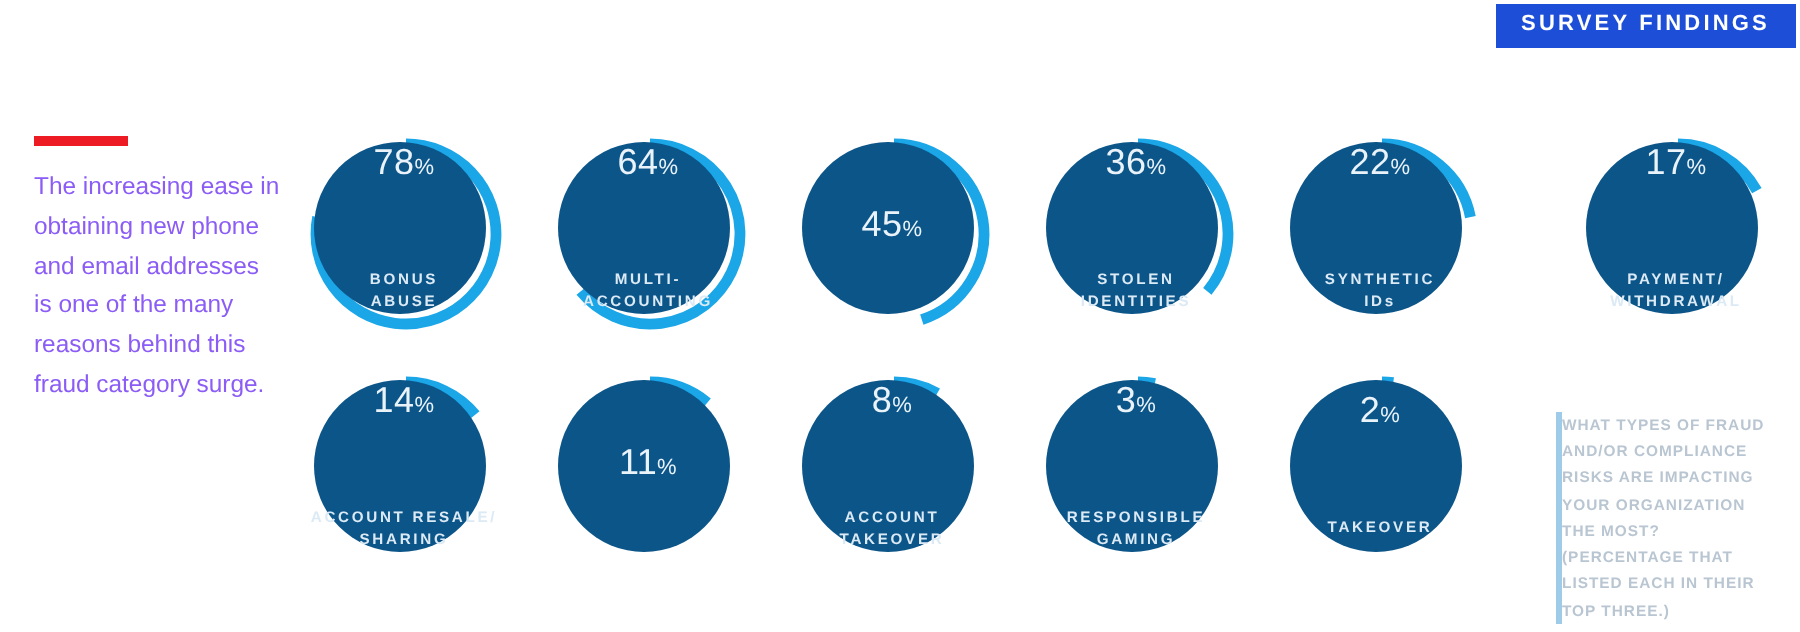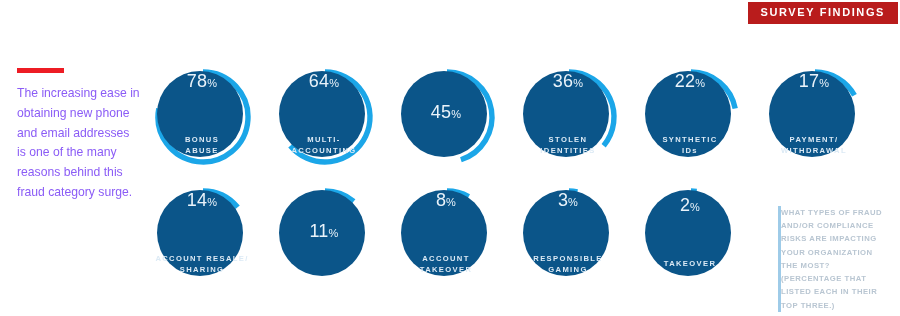--- a/index.html
+++ b/index.html
@@ -8,21 +8,21 @@
     background:#ffffff;
     font-family:"Liberation Sans", sans-serif;
     overflow:hidden;
     position:relative;
   }
   #stage{position:relative;width:900px;height:316px;}
 
   
   .banner{
     position:absolute;top:2px;right:2px;
-    background:#b91c1c;
+    background:#1d4ed8;
     color:#ffffff;
     font-size:11px;
     font-weight:bold;
     letter-spacing:1.6px;
     padding:5px 13px 6px 13px;
     line-height:1;
   }
 
   
   .leftcol{
@@ -146,21 +146,21 @@
             <svg width="104" height="104" viewBox="0 0 104 104">
               <path d="M 53 10 A 45 45 0 0 1 97.202926282791 46.56784084364239" fill="none" stroke="#1BA6E8" stroke-width="5.4" stroke-linecap="butt"></path>
               <circle cx="50" cy="52" r="43" fill="#0B5589"></circle>
             </svg>
           </div>
           <div class="label">
             <div class="pct">22<span class="sign">%</span></div>
             <div class="cap">SYNTHETIC<br>IDs</div>
           </div>
         </div>
-        <div class="cell" style="left: 612px; text-decoration: underline;">
+        <div class="cell" style="left: 636px; text-decoration: underline;">
           <div class="donut">
             <svg width="104" height="104" viewBox="0 0 104 104">
               <path d="M 53 10 A 45 45 0 0 1 92.43380060197387 33.321084665422816" fill="none" stroke="#1BA6E8" stroke-width="5.4" stroke-linecap="butt"></path>
               <circle cx="50" cy="52" r="43" fill="#0B5589"></circle>
             </svg>
           </div>
           <div class="label">
             <div class="pct">17<span class="sign">%</span></div>
             <div class="cap">PAYMENT/<br>WITHDRAWAL</div>
           </div>

